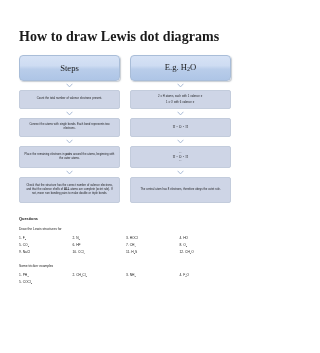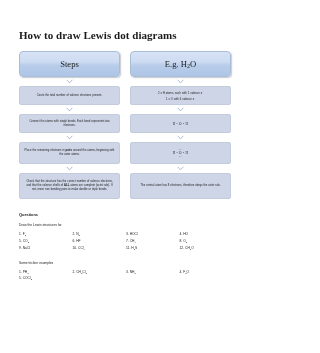--- a/index.html
+++ b/index.html
@@ -18,21 +18,21 @@
     position: relative;
     width: 250px;
     height: 353px;
     box-sizing: border-box;
     padding: 0 19px;
   }
 
   
   .doc-title {
     font-family: "Liberation Serif", serif;
-    font-size: 11px;
+    font-size: 14px;
     line-height: 1.2;
     color: #1a1a1a;
     margin: 0;
     padding-top: 29px;
     letter-spacing: 0.05px;
   }
 
   
   .flow {
     display: flex;

